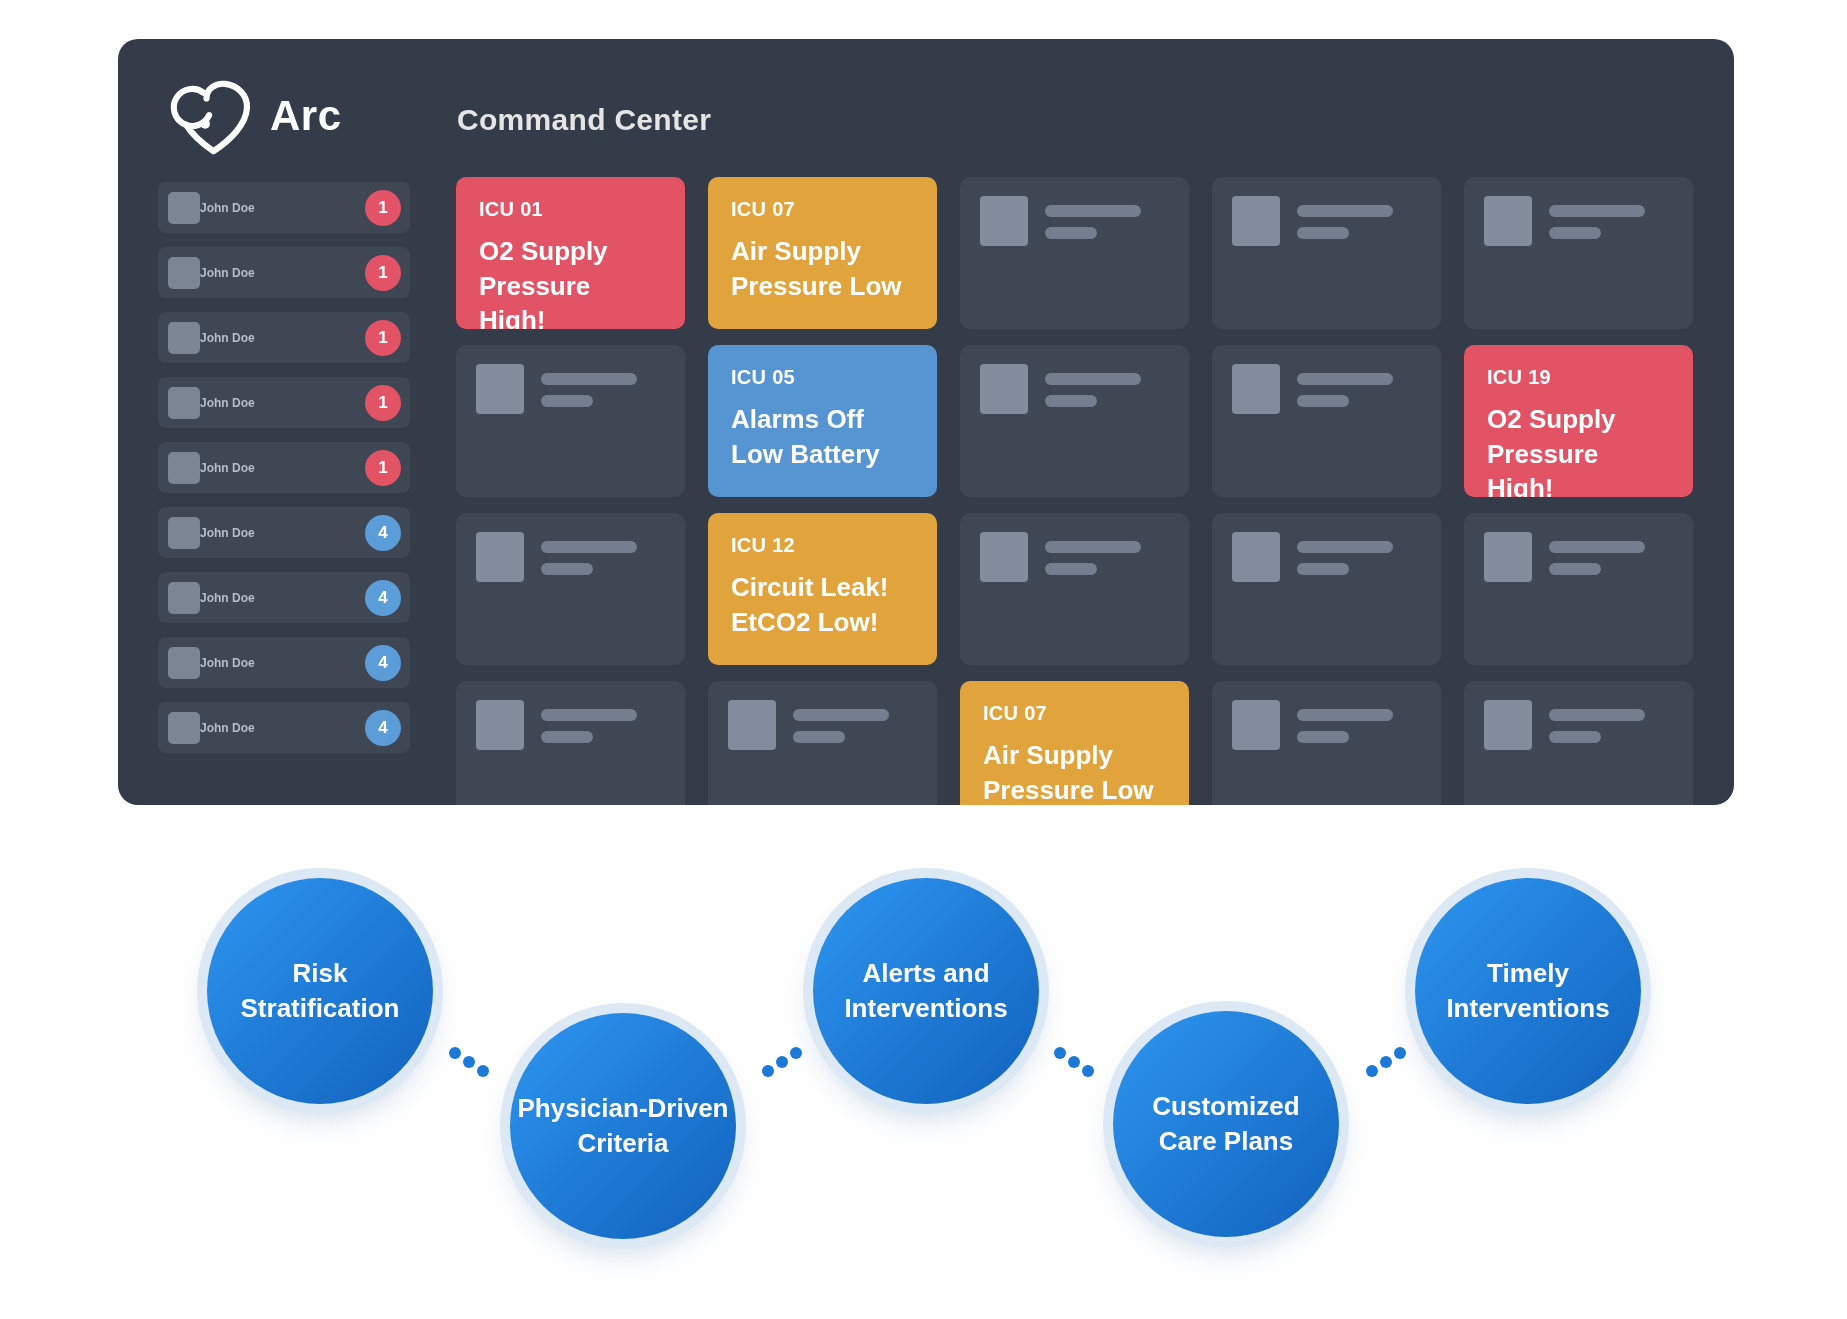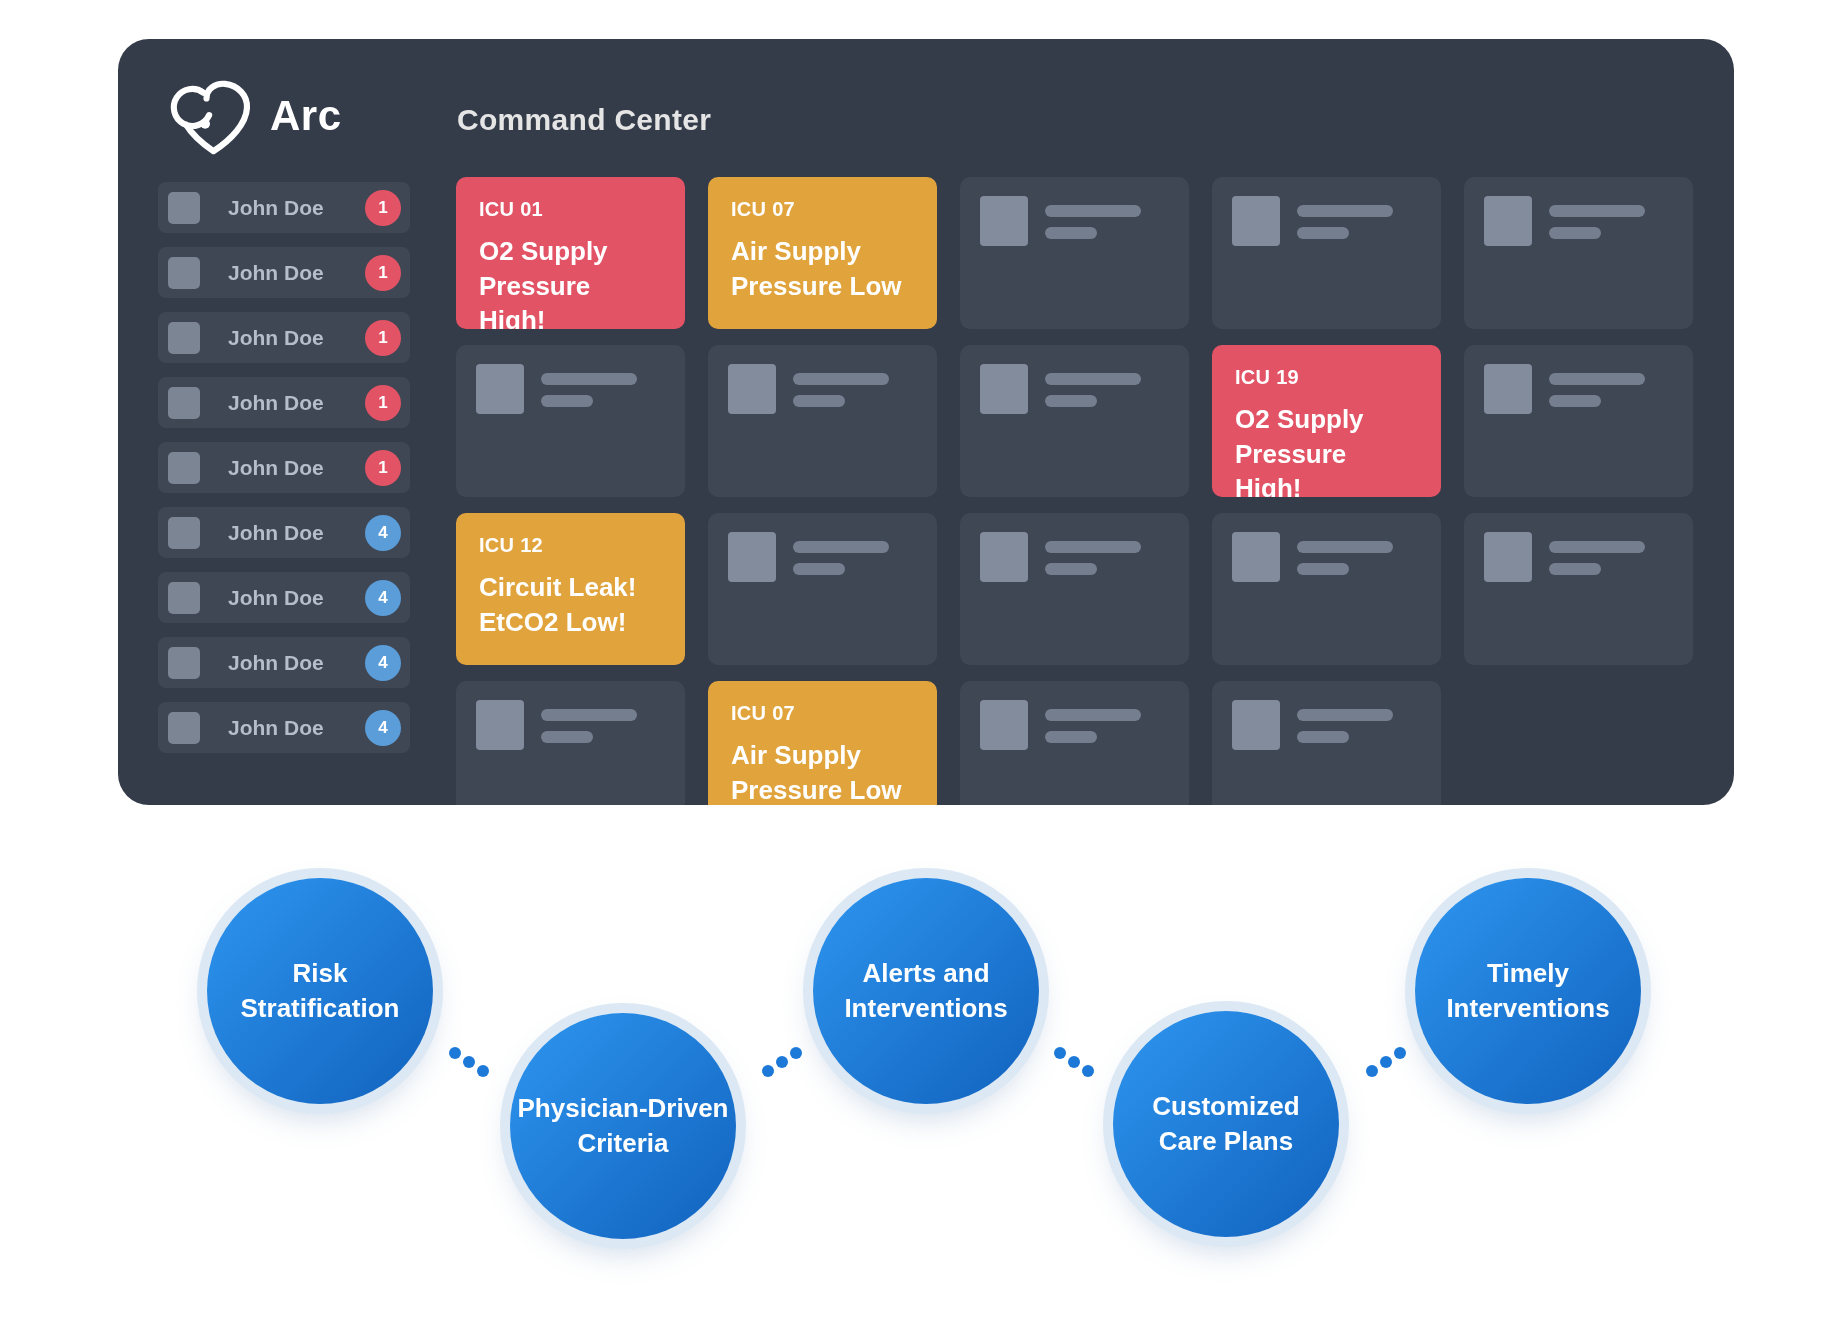--- a/index.html
+++ b/index.html
@@ -4,31 +4,31 @@
 <style>
   :root{
     --panel-bg:#343b49; --card-bg:#3f4654; --ring:#dce8f4;
   }
   *{margin:0;padding:0;box-sizing:border-box;}
   body{background:#fff;font-family:"Liberation Sans",sans-serif;}
   .canvas{position:relative;width:1847px;height:1319px;background:#ffffff;overflow:hidden;}
 
   
   .panel{position:absolute;left:118px;top:39px;width:1616px;height:766px;
-         background:var(--panel-bg);border-radius:31px;overflow:hidden;}
+         background:var(--panel-bg);border-radius:20px;overflow:hidden;}
   .brand{position:absolute;left:48px;top:36px;display:flex;align-items:center;gap:16px;}
   .brand svg{width:88px;height:82px;display:block;}
   .brand-name{color:#fff;font-size:42px;font-weight:800;letter-spacing:.5px;}
   .panel-title{position:absolute;left:339px;top:64px;color:#e5e5e5;font-size:30px;font-weight:700;letter-spacing:.3px;}
 
   
   .sidebar{position:absolute;left:40px;top:143px;width:252px;display:flex;flex-direction:column;gap:14px;}
   .p-row{height:51px;background:var(--card-bg);border-radius:8px;display:flex;align-items:center;padding:0 9px 0 10px;}
   .p-avatar{width:32px;height:32px;border-radius:5px;background:#7b8594;flex:0 0 auto;}
-  .p-name{flex:1;margin-left:28px;color:#b5bdca;font-size:21px;font-weight:700;}
+  .p-name{flex:1;margin-left:0;color:#b5bdca;font-size:12px;font-weight:700;}
   .p-badge{width:36px;height:36px;border-radius:50%;display:flex;align-items:center;justify-content:center;
            color:#fff;font-size:17px;font-weight:700;flex:0 0 auto;}
 
   
   .grid{position:absolute;left:338px;top:138px;width:1237px;
         display:grid;grid-template-columns:repeat(5,229px);grid-auto-rows:152px;gap:16px 23px;}
   .card{border-radius:10px;overflow:hidden;}
   .card.ph{background:var(--card-bg);padding:19px 20px;}
   .ph-wrap{display:flex;}
   .ph-square{width:48px;height:50px;border-radius:4px;background:#828c9c;flex:0 0 auto;}
@@ -156,20 +156,25 @@
         </div>
         <div class="card ph">
           <div class="ph-wrap">
             <div class="ph-square"></div>
             <div class="ph-lines">
               <div class="ph-line l1"></div>
               <div class="ph-line l2"></div>
             </div>
           </div>
         </div>
+        <div class="card alert" style="background: rgb(86, 148, 210);">
+          <div class="card-unit">ICU 05</div>
+          <div class="card-msg">Alarms Off
+Low Battery</div>
+        </div>
         <div class="card ph">
           <div class="ph-wrap">
             <div class="ph-square"></div>
             <div class="ph-lines">
               <div class="ph-line l1"></div>
               <div class="ph-line l2"></div>
             </div>
           </div>
         </div>
         <div class="card ph">

